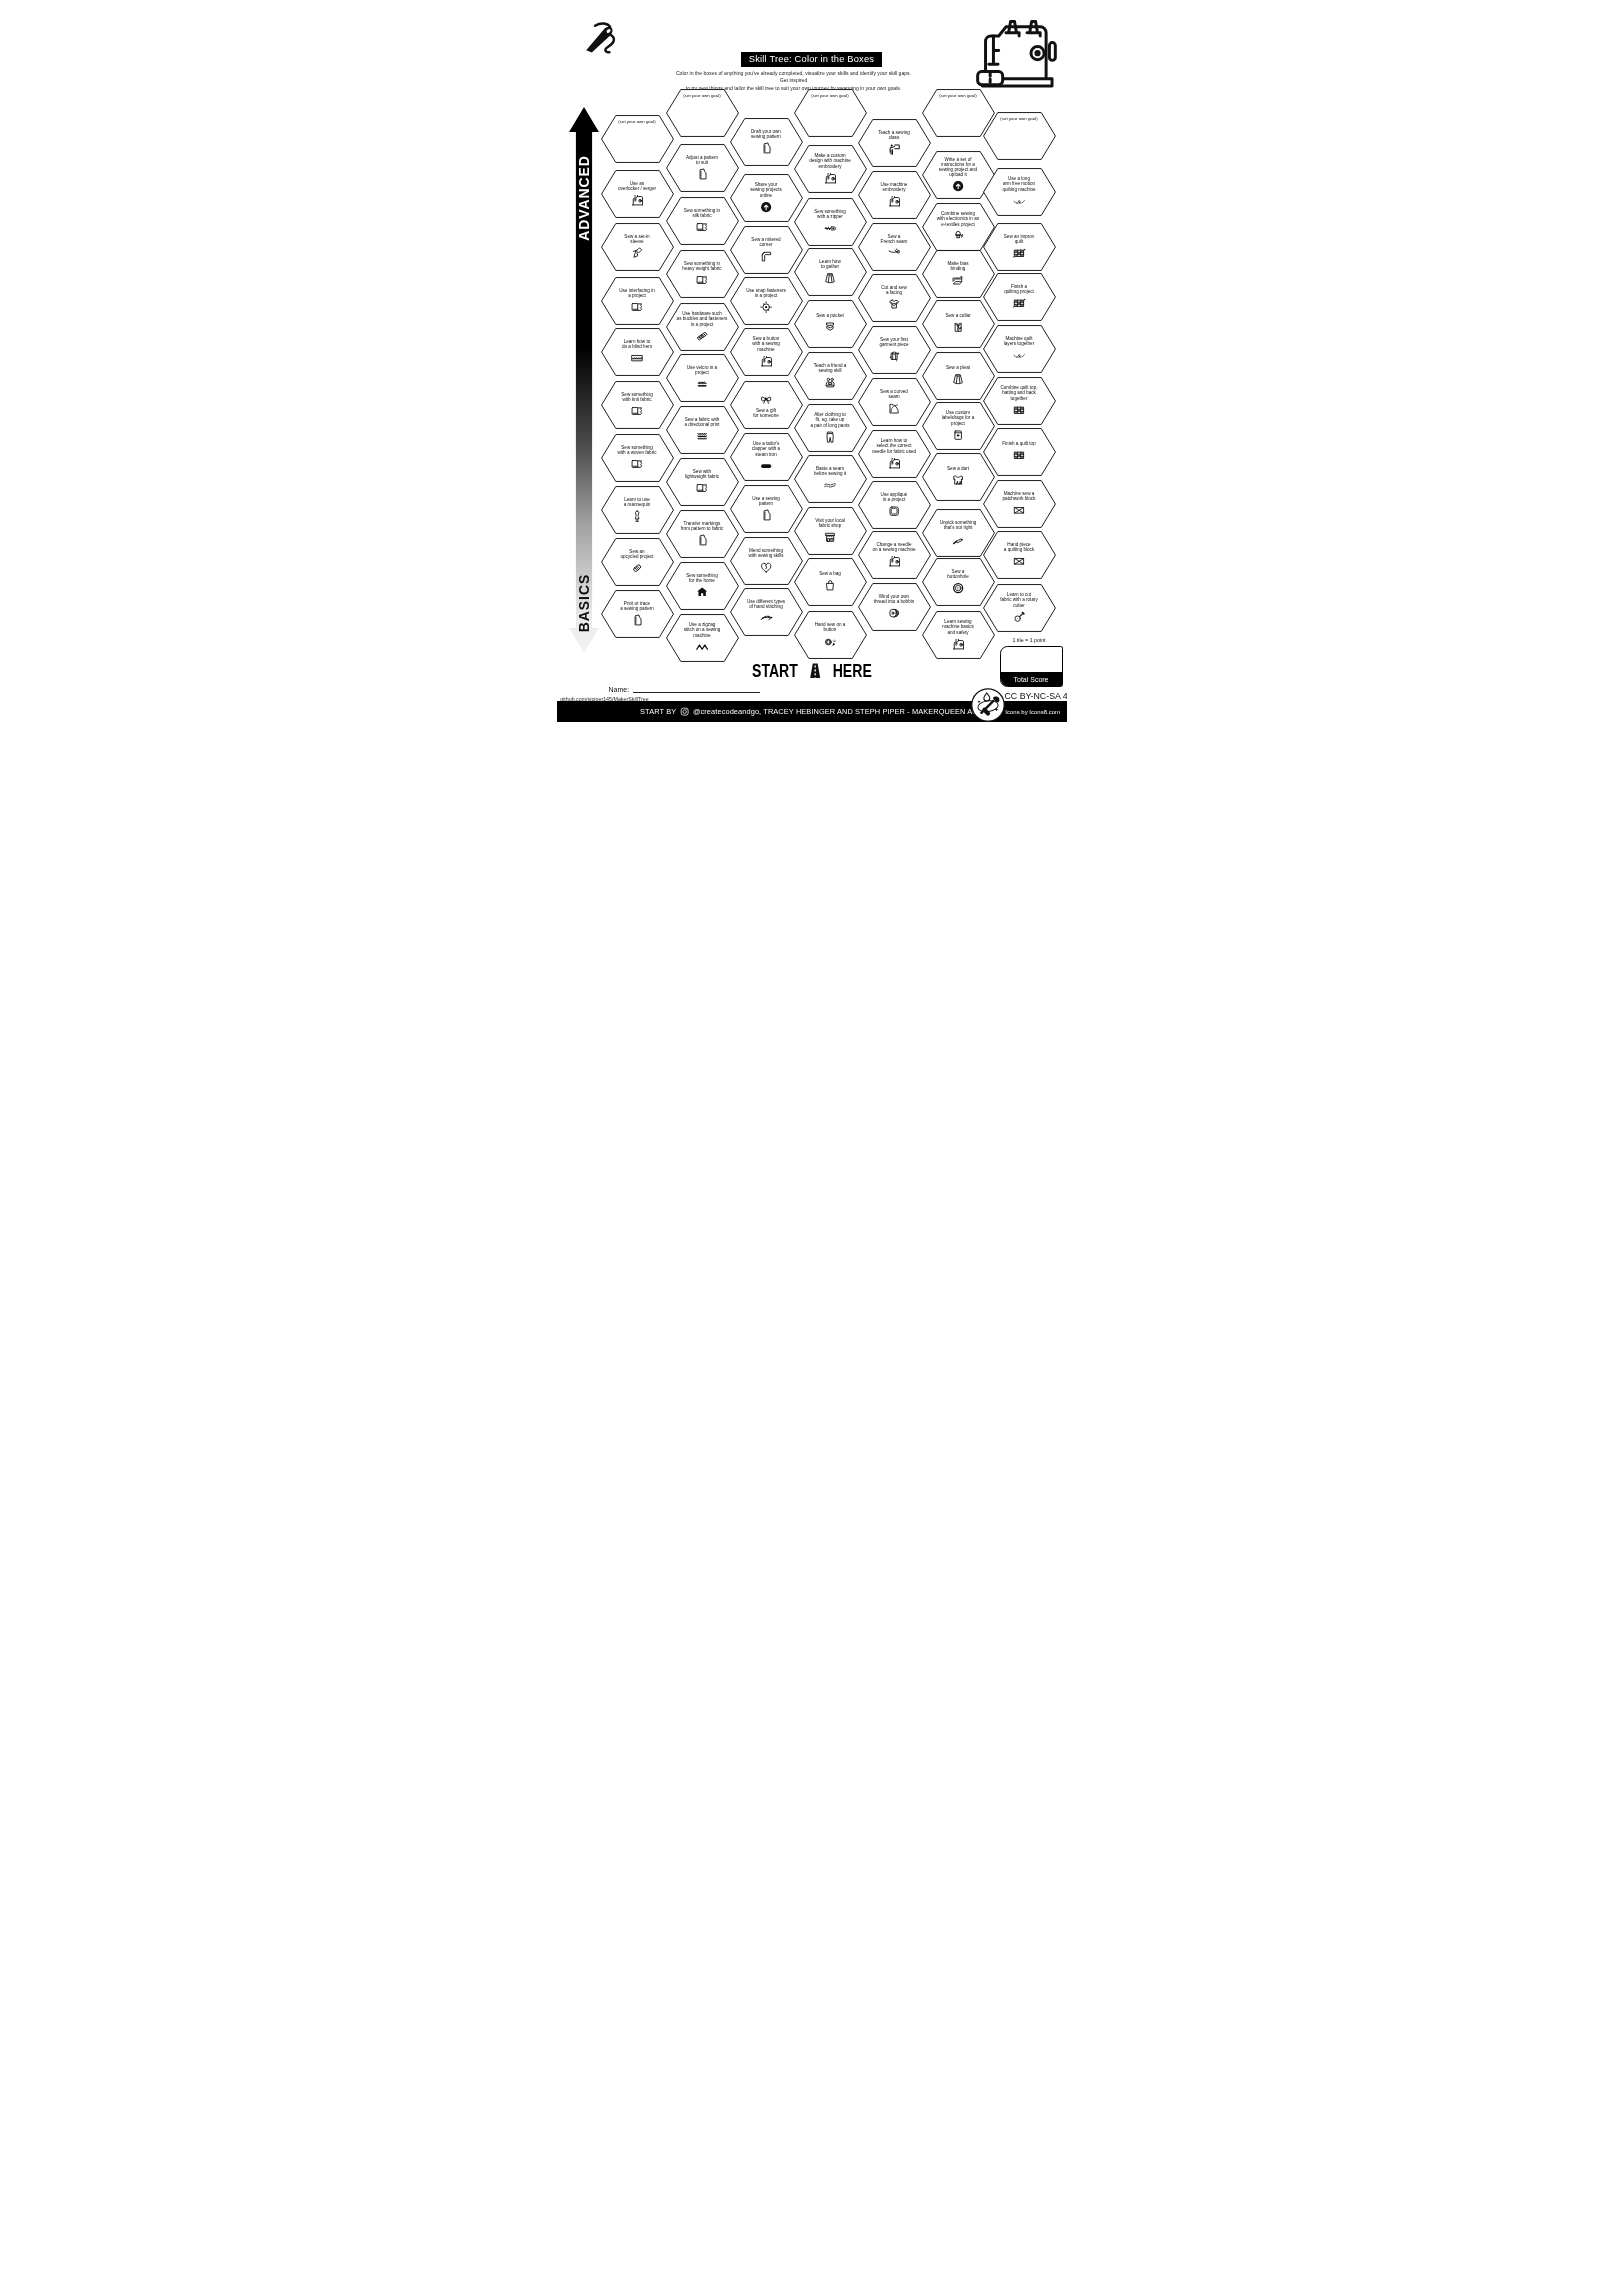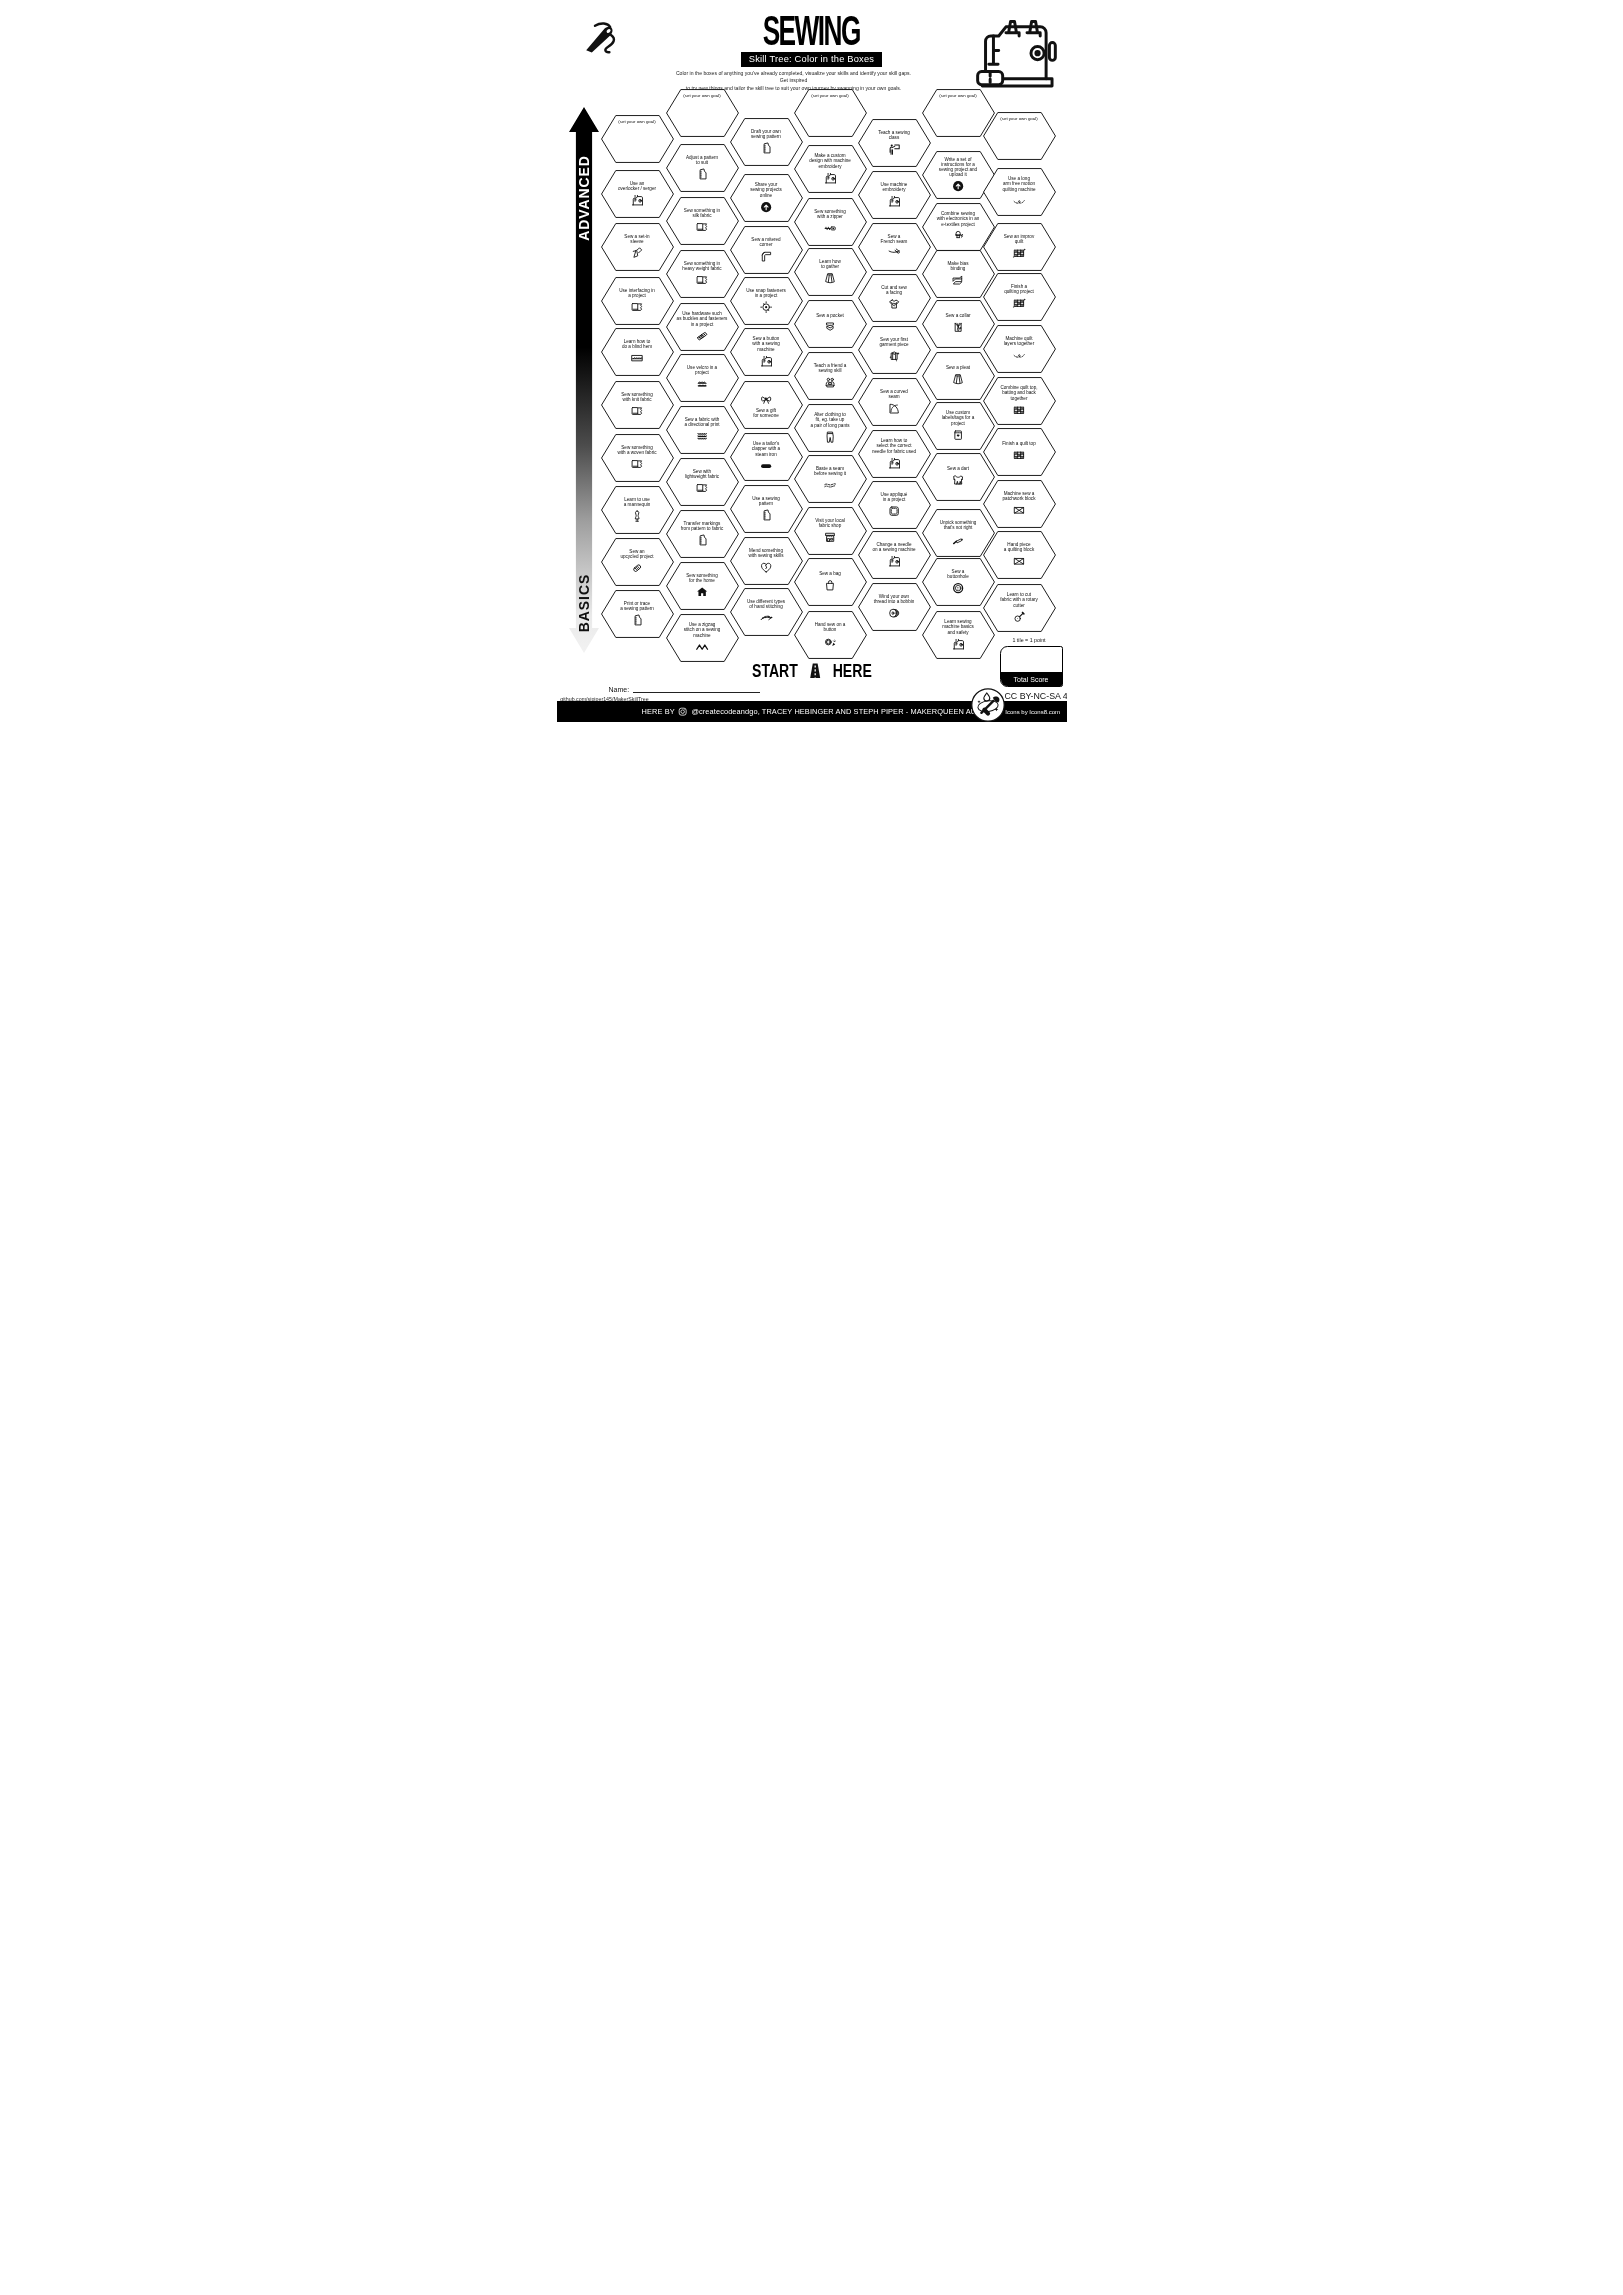--- a/index.html
+++ b/index.html
@@ -72,21 +72,20 @@
 
 <div id="page">
 
   <svg id="needle-logo" width="42" height="36" viewBox="0 0 100 90">
     <path d="M8 78 L52 26 C57 20 66 17 71 22 C76 27 74 35 68 41 L22 84 Z" fill="#111"></path>
     <ellipse cx="64" cy="30" rx="5.5" ry="4" fill="#fff" transform="rotate(-40 64 30)"></ellipse>
     <path d="M30 17 C45 8 62 10 68 20" fill="none" stroke="#111" stroke-width="6" stroke-linecap="round"></path>
     <path d="M70 40 C84 50 76 62 62 70 C52 76 55 84 66 83" fill="none" stroke="#111" stroke-width="6" stroke-linecap="round"></path>
   </svg>
 
-  <div id="title-wrap"><span id="title">SEWING</span></div>
   <div id="subtitle-wrap"><span id="subtitle">Skill Tree: Color in the Boxes</span></div>
   <div id="desc" style="white-space:pre-line;">Color in the boxes of anything you've already completed, visualize your skills and identify your skill gaps.  Get inspired
 to try new things and tailor the skill tree to suit your own journey by swapping in your own goals.</div>
 
   <svg id="machine-logo" width="83" height="79" viewBox="0 0 250 240" fill="none" stroke="#111" stroke-width="9" stroke-linejoin="round" stroke-linecap="round">
     <path d="M96 66h40v10M104 66l6-34h12l6 34"></path>
     <path d="M160 66h40v10M168 66l6-34h12l6 34"></path>
     <path d="M34 206 V92 a16 16 0 0116-16 h24 l22-28 h104 a18 18 0 0118 18 v140"></path>
     <rect x="228" y="96" width="18" height="54" rx="9"></rect>
     <path d="M58 76v86M44 162h28M58 120h16"></path>
@@ -1156,21 +1155,21 @@
     <path d="M24 38l6 6" stroke="#111" stroke-width="7" stroke-linecap="round"></path>
     <path d="M38 18c3-3 8-3 10 0 2 2 1 6-1 8l-5-2z" fill="#111"></path>
     <path d="M28 10c2.5 3.5 5 6 5 8.5a5 5 0 01-10 0c0-2.5 2.5-5 5-8.5z" fill="none" stroke="#111" stroke-width="1.8"></path>
     <path d="M44 34l1 2.2 2.2 1-2.2 1-1 2.2-1-2.2-2.2-1 2.2-1z" fill="#111"></path>
     <path d="M15 22l.8 1.8 1.8.8-1.8.8-.8 1.8-.8-1.8-1.8-.8 1.8-.8z" fill="#111"></path>
   </svg>
   <div id="license">CC BY-NC-SA 4.0</div>
 
   <div id="footer">
     <div id="made-by">
-      <span>HERE BY</span>
+      <span>START BY</span>
       <svg width="9.3" height="9.3" viewBox="0 0 24 24" fill="none" stroke="#fff" stroke-width="2">
         <rect x="3" y="3" width="18" height="18" rx="5.5"></rect>
         <circle cx="12" cy="12" r="4.5"></circle>
         <circle cx="17.3" cy="6.7" r="1.2" fill="#fff" stroke="none"></circle>
       </svg>
       <span>@createcodeandgo, TRACEY HEBINGER  AND STEPH PIPER  -  MAKERQUEEN AU</span>
     </div>
     <span id="icons-credit">Icons by Icons8.com</span>
   </div>
 </div>

